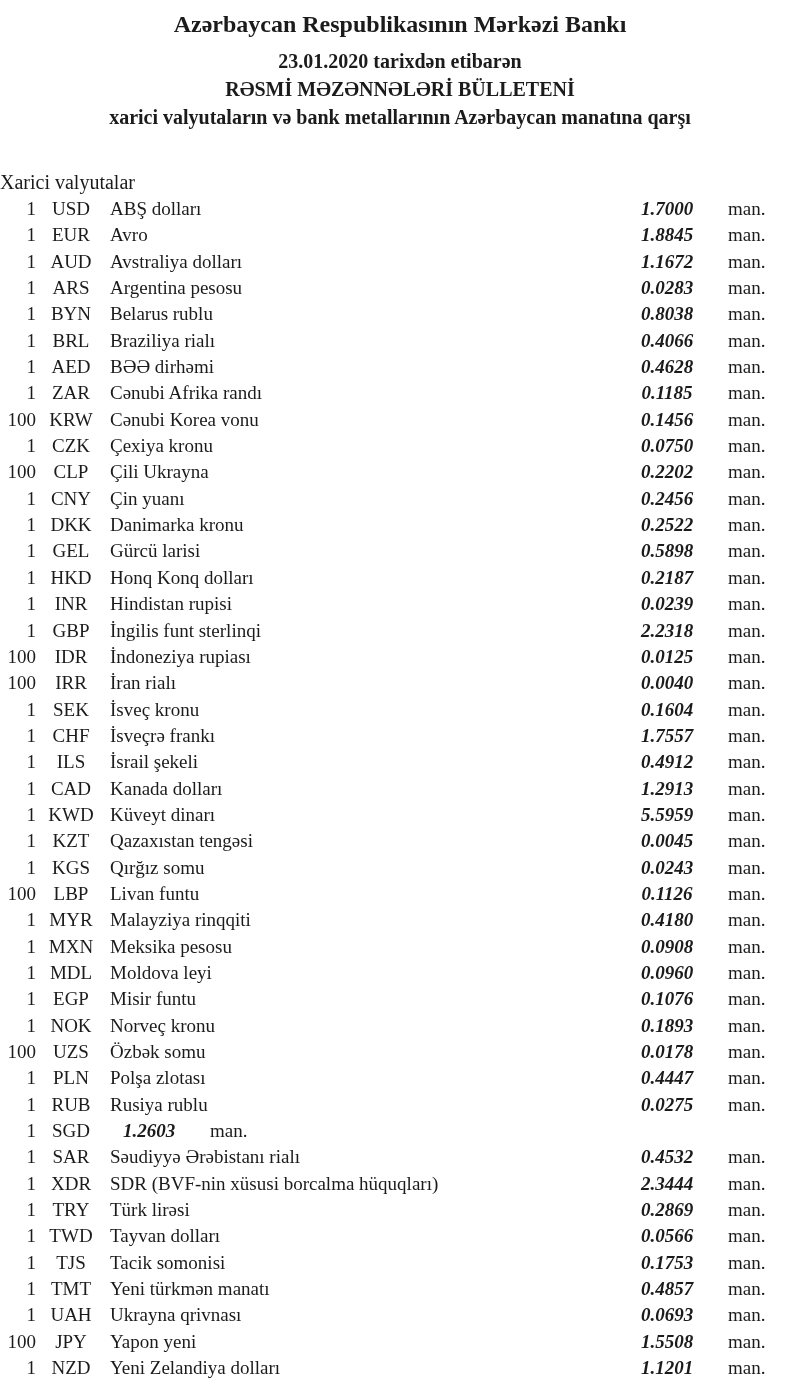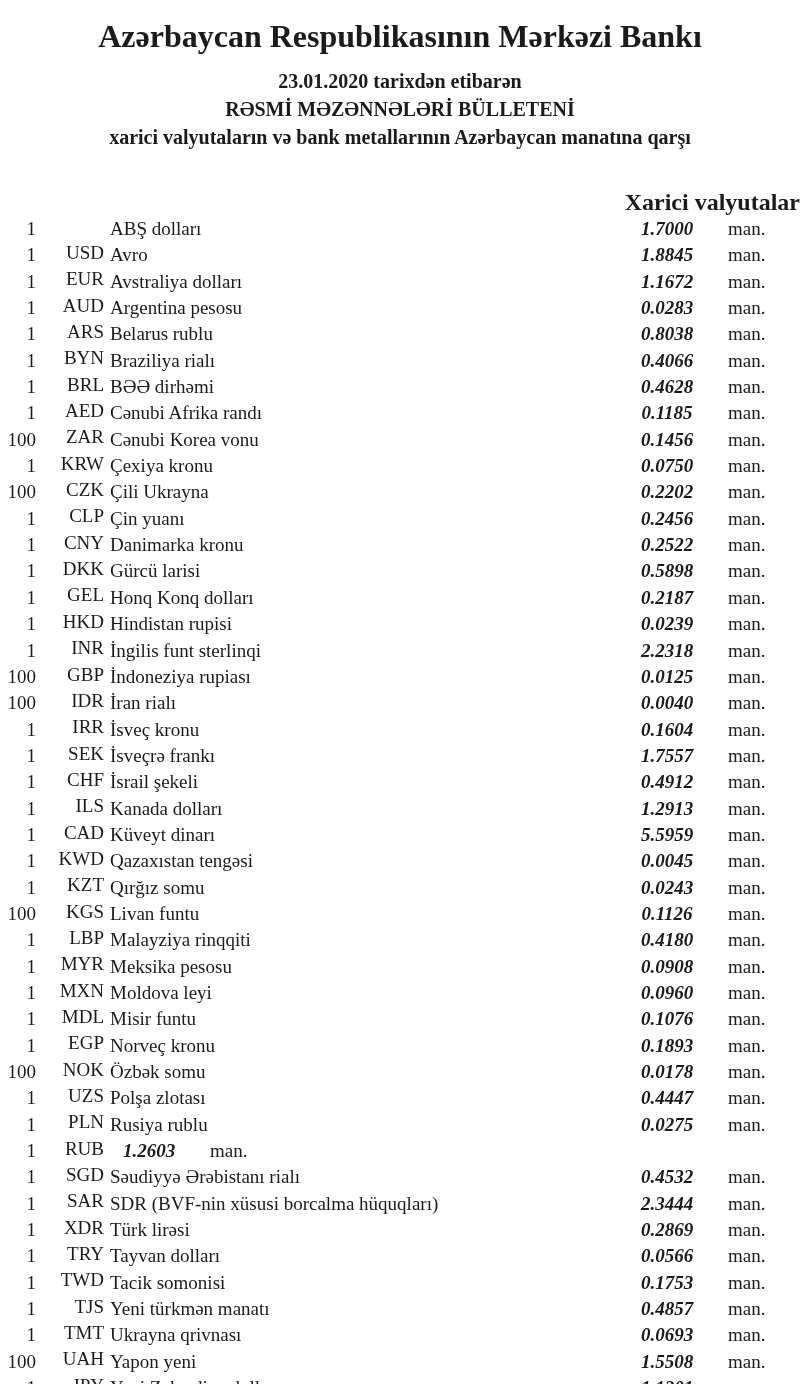--- a/index.html
+++ b/index.html
@@ -16,58 +16,57 @@
     width: 800px;
     height: 1384px;
     overflow: hidden;
   }
   .header {
     text-align: center;
     font-weight: 700;
     padding-top: 6px;
   }
   .bank-title {
-    font-size: 32px;
+    font-size: 24px;
     line-height: 37px;
-    margin: 12px;
+    margin: 0;
     font-weight: 700;
   }
   .header-sub {
     font-size: 20px;
     line-height: 28px;
   }
   .header-sub.first { margin-top: 4px; }
   .section-title {
     margin-top: 37px;
-    text-align: right;
-    font-weight: 700;
-    font-size: 24px;
+    text-align: left;
+    font-weight: 400;
+    font-size: 20px;
     line-height: 28px;
   }
   .rates-table {
     width: 100%;
   }
   .row {
     display: flex;
     height: 26.35px;
     line-height: 26.35px;
     font-size: 19px;
     white-space: nowrap;
   }
   .cell-qty {
     width: 36px;
     text-align: right;
     flex: 0 0 auto;
   }
   .cell-code {
     width: 66px;
     margin-left: 2px;
-    text-align: right;
+    text-align: center;
     flex: 0 0 auto;
-    margin-top: 24px;
   }
   .cell-name {
     flex: 1 1 auto;
     padding-left: 6px;
     overflow: hidden;
   }
   .cell-rate {
     width: 90px;
     text-align: center;
     font-weight: 700;

